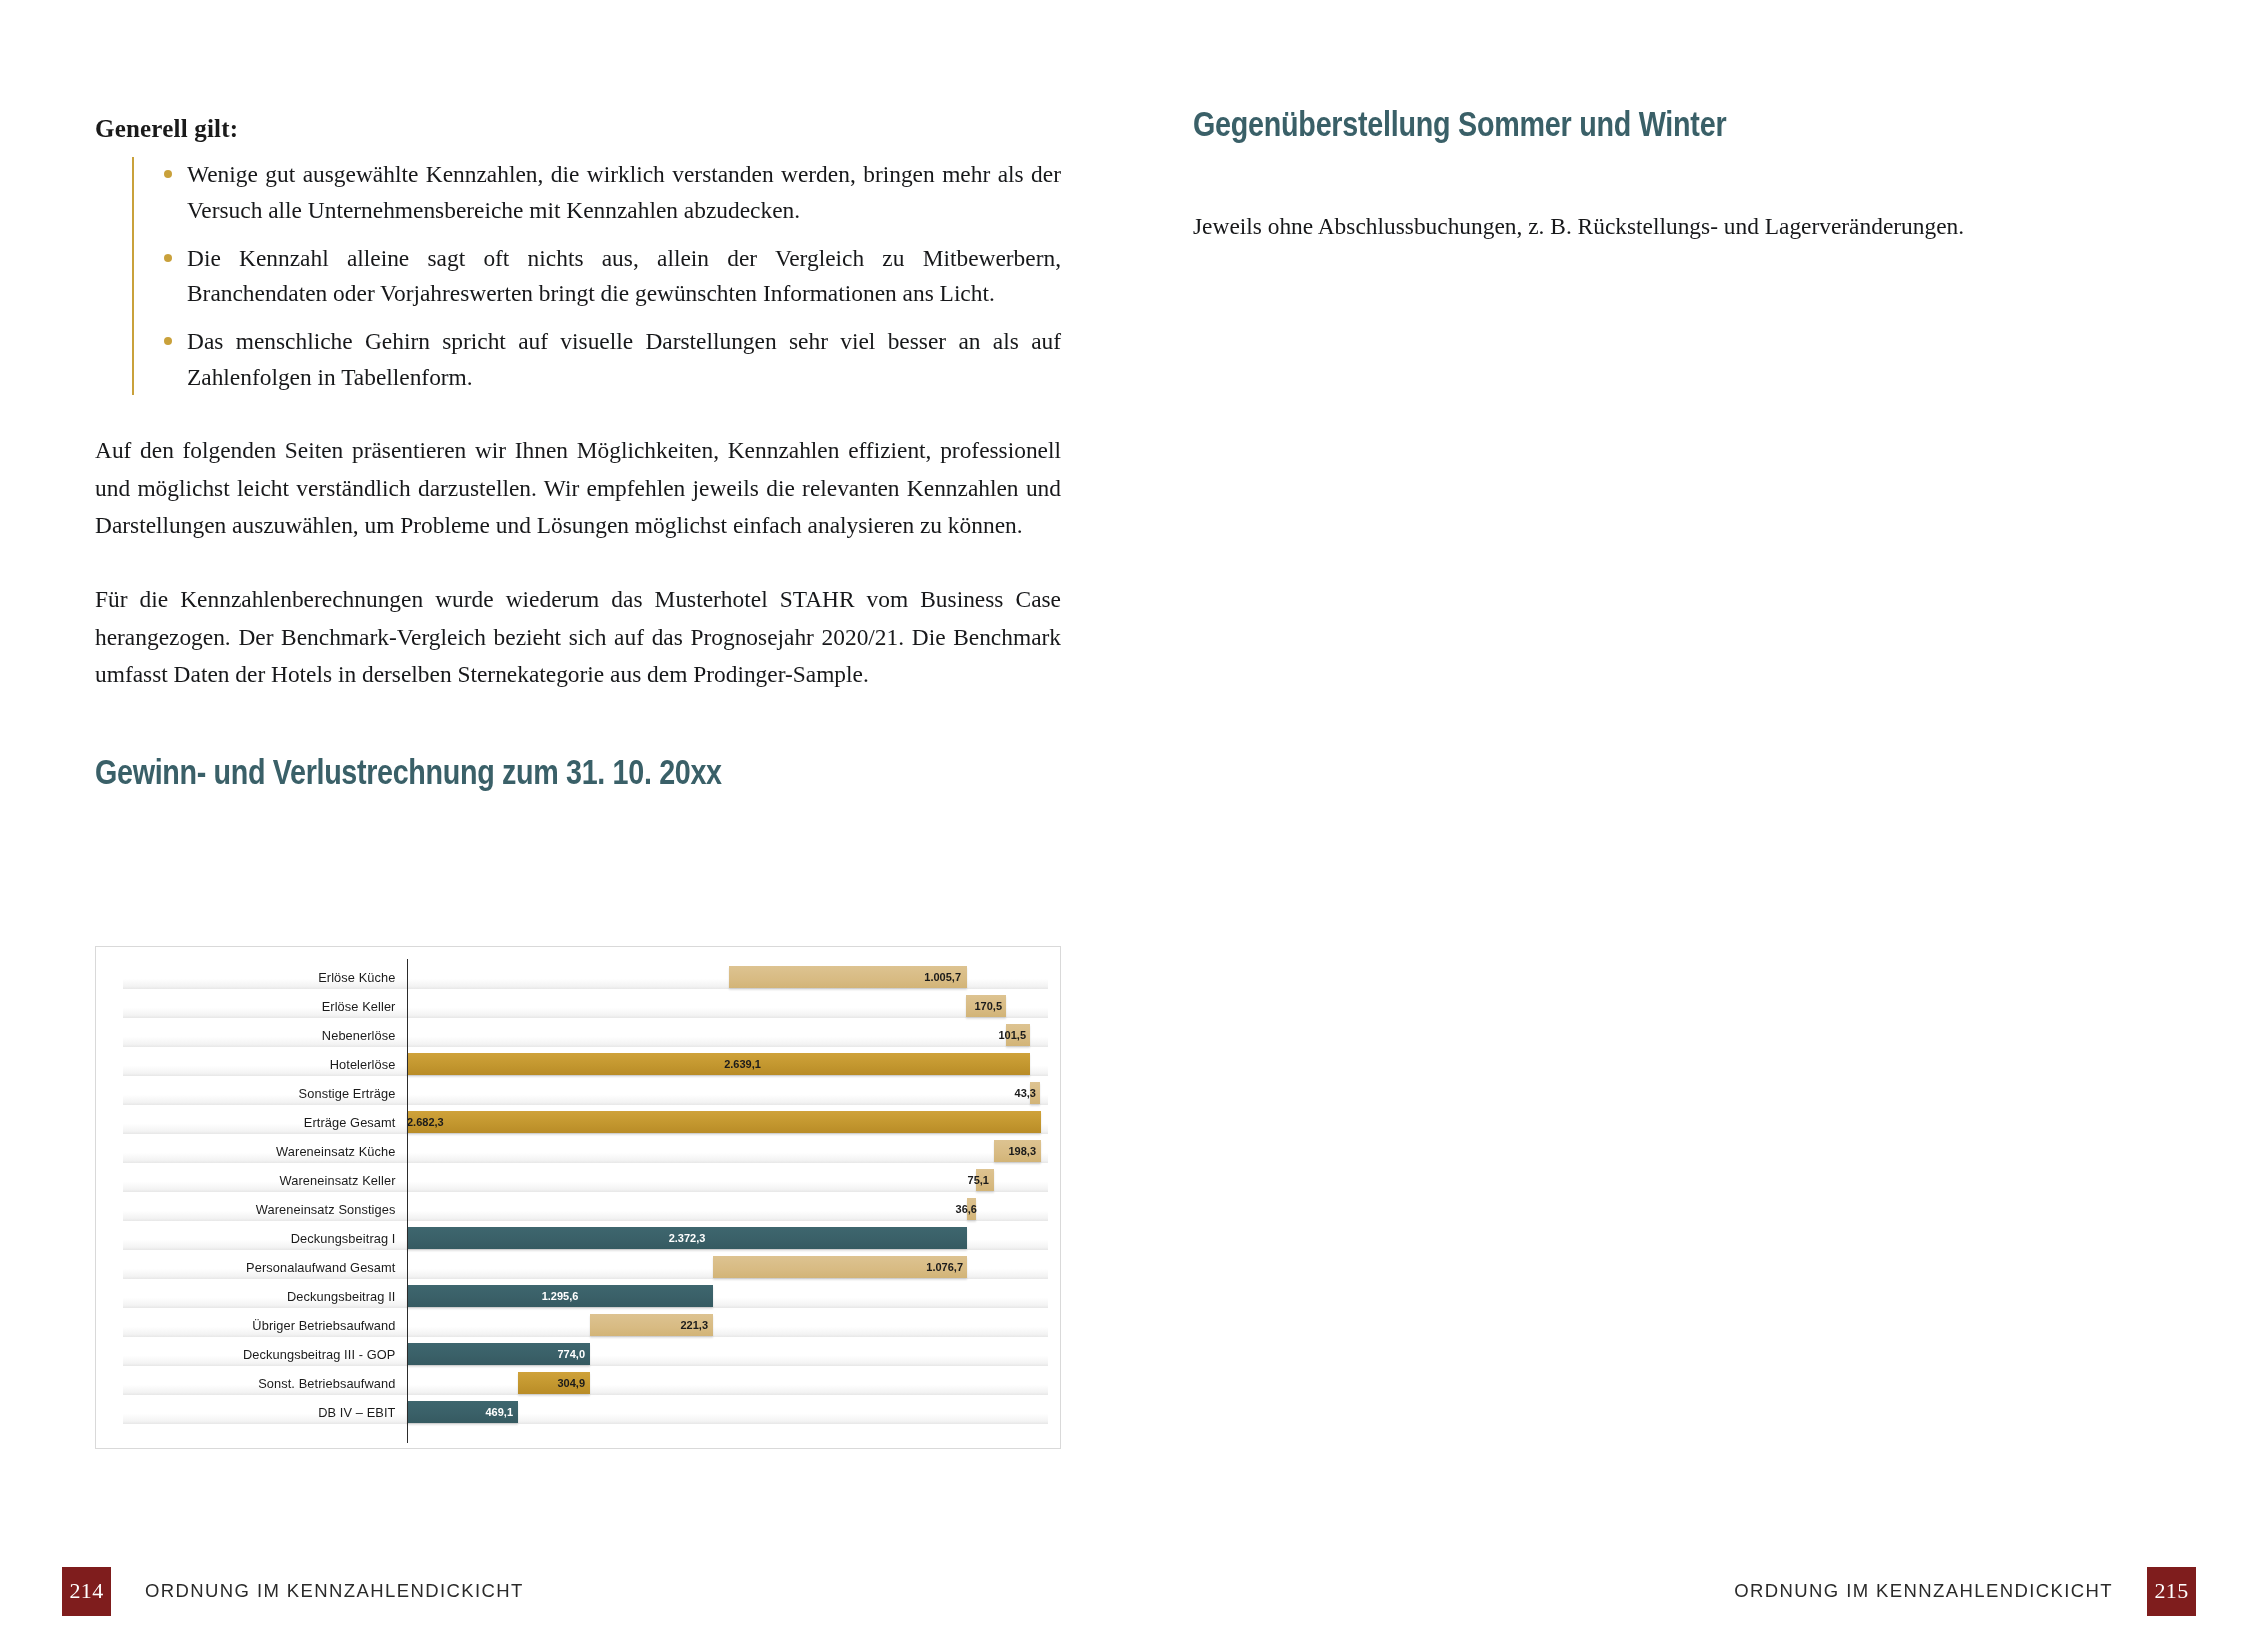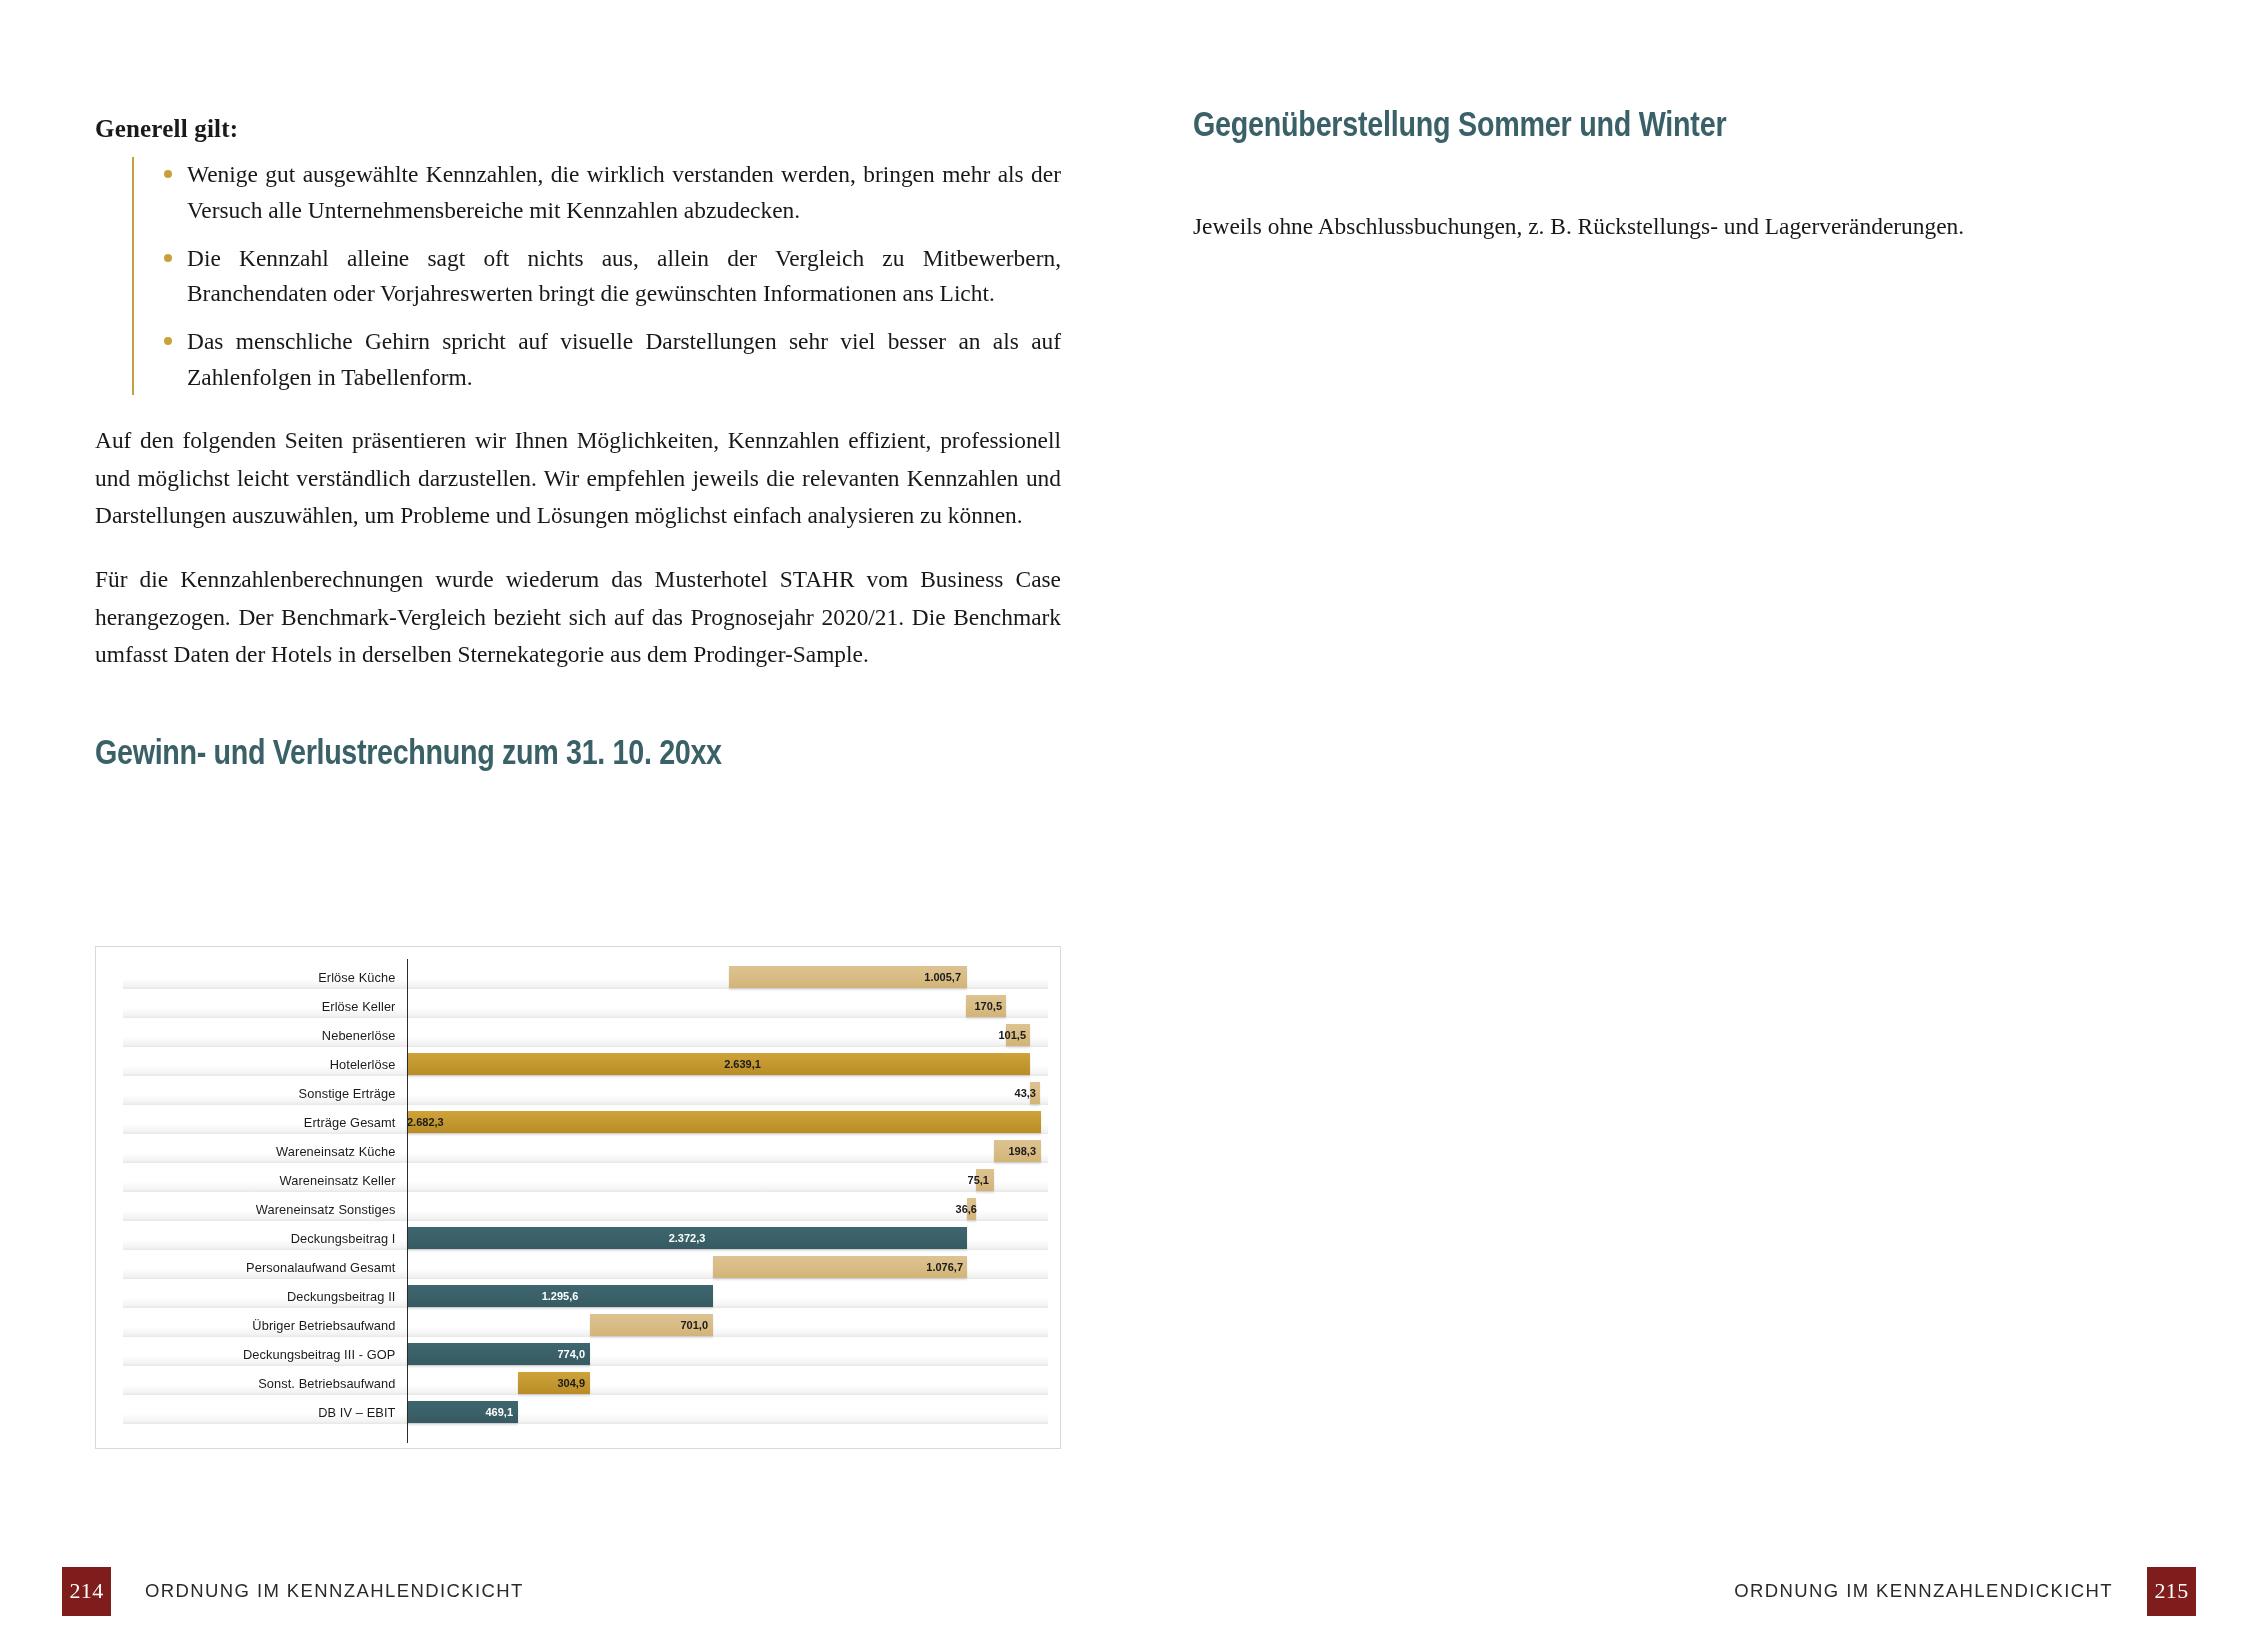--- a/index.html
+++ b/index.html
@@ -68,21 +68,21 @@
     top: 13.2px;
     width: 8px;
     height: 8px;
     border-radius: 50%;
     background: #c9a13b;
   }
   .para {
     font-size: 23.4px;
     line-height: 1.60;
     color: #17181a;
-    margin: 27px 0 0 0;
+    margin: 37px 0 0 0;
     text-align: justify;
     text-justify: inter-word;
     hyphens: manual;
   }
   .section-head {
     font-family: "Liberation Sans", sans-serif;
     font-weight: 700;
     font-size: 35px;
     color: #3a6068;
     letter-spacing: -0.4px;
@@ -345,21 +345,21 @@
             <div class="pl-plot">
               <div class="pl-bar teal" style="left: 0px; width: 306px;"></div>
               <div class="pl-val on-dark" style="left: 0px; width: 306px; text-align: center;">1.295,6</div>
             </div>
           </div>
           <div class="pl-row">
             <div class="pl-rowbg"></div>
             <div class="pl-label">Übriger Betriebsaufwand</div>
             <div class="pl-plot">
               <div class="pl-bar sand" style="left: 183px; width: 123px;"></div>
-              <div class="pl-val on-light" style="left: 230px; width: 71px; text-align: right;">701,0</div>
+              <div class="pl-val on-light" style="left: 230px; width: 71px; text-align: right;">221,3</div>
             </div>
           </div>
           <div class="pl-row">
             <div class="pl-rowbg"></div>
             <div class="pl-label">Deckungsbeitrag III - GOP</div>
             <div class="pl-plot">
               <div class="pl-bar teal" style="left: 0px; width: 183px;"></div>
               <div class="pl-val on-dark" style="left: 107px; width: 71px; text-align: right;">774,0</div>
             </div>
           </div>

